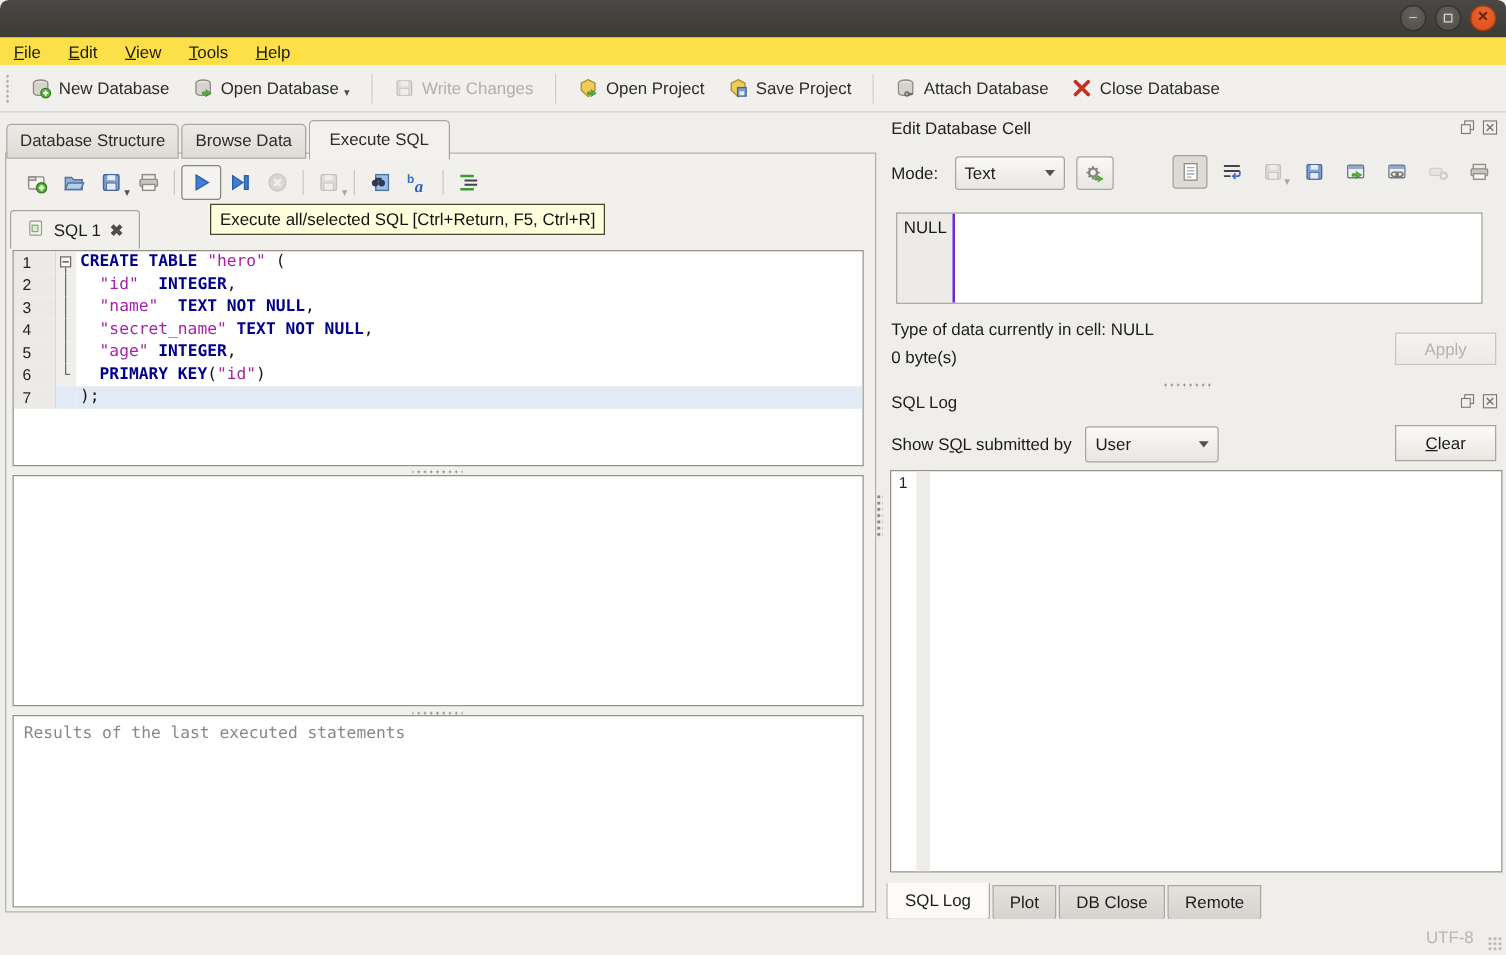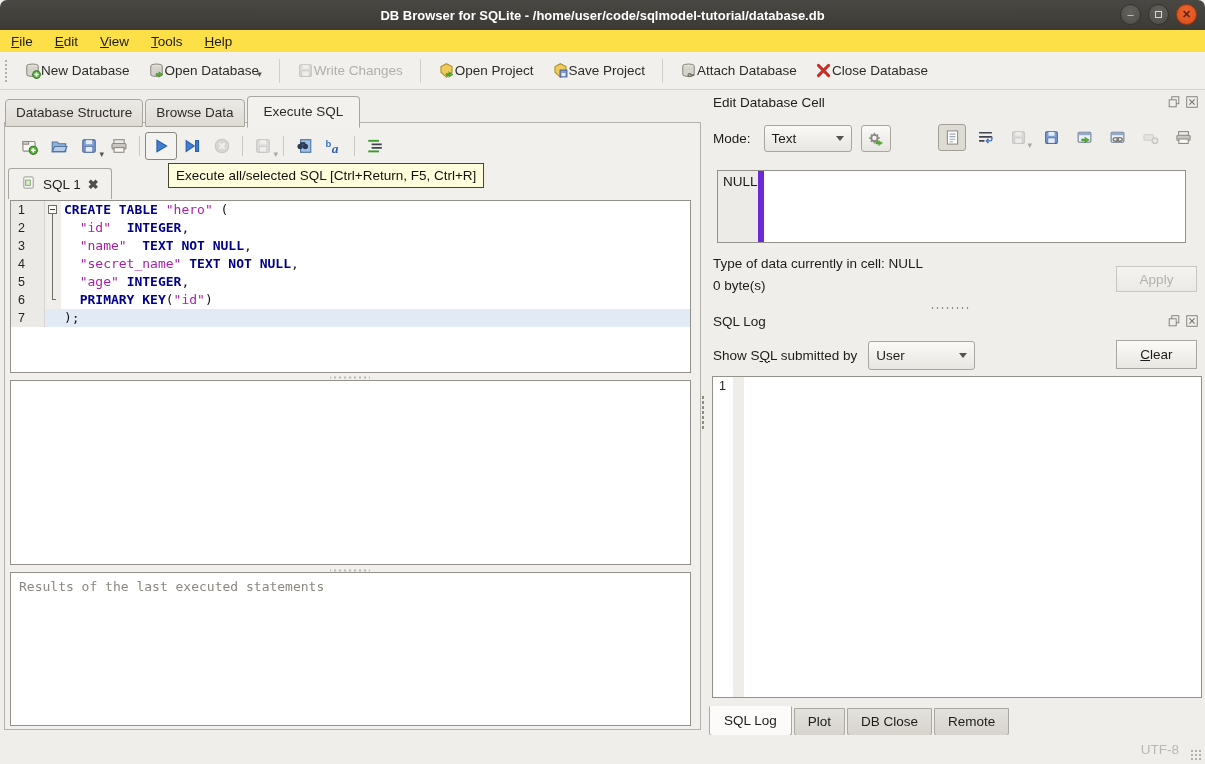--- a/index.html
+++ b/index.html
@@ -23,21 +23,21 @@
   .menubar { position:absolute; top:30px; left:0; width:1205px; height:22px; background:#fde047;
     display:flex; align-items:center; padding-left:0; }
   .menu-item { padding:2px 11px; font-size:13.5px; }
   .menu-item u { text-decoration:underline; }
 
   
   .toolbar { position:absolute; top:52px; left:0; width:1205px; height:38px; background:#F1F0EC;
     border-bottom:1px solid #D4D1CB; display:flex; align-items:center; padding-left:4px; }
   .tb-handle { width:5px; height:24px; margin-right:6px;
     background-image:radial-gradient(#B3B0AA 1px, transparent 1.2px); background-size:4px 4px; }
-  .tb-btn { display:flex; align-items:center; gap:0; padding:5px 9px; border-radius:3px; }
+  .tb-btn { display:flex; align-items:center; gap:6px; padding:5px 9px; border-radius:3px; }
   .tb-btn .tb-label { font-size:13.5px; color:#2d2c29; white-space:nowrap; }
   .tb-btn.disabled .tb-label { color:#B2AFA9; }
   .tb-btn.disabled .tb-icon { filter:grayscale(1); opacity:.45; }
   .tb-icon { width:17px; height:17px; display:inline-flex; }
   .tb-icon svg { width:17px; height:17px; }
   .tb-sep { width:1px; height:24px; background:#D2CFC9; margin:0 8px; }
   .caret { font-size:9px; color:#55524C; align-self:flex-end; margin-left:-2px; }
 
   
   .left-region { position:absolute; top:90px; left:0; width:705px; height:645px; }
@@ -116,21 +116,21 @@
 
   .cell-toolbar { position:absolute; right:2px; top:1px; display:flex; align-items:center; gap:5px; }
   .ct-btn { width:28px; height:27px; display:flex; align-items:center; justify-content:center; border-radius:3px; position:relative; }
   .ct-btn svg { width:17px; height:17px; }
   .ct-btn.pressed { background:#DEDBD5; border:1px solid #A29F99; }
   .ct-btn.disabled { opacity:.45; filter:grayscale(.9); }
   .ct-btn .caret { position:absolute; right:0; bottom:1px; }
 
   .null-box { position:absolute; top:80px; left:11px; width:469px; height:73px; background:#fff;
     border:1px solid #94918A; display:flex; }
-  .null-gutter { width:46px; background:#EDEBE7; border-right:6px solid #6d28d9; padding:3px 0 0 5px; font-size:13.5px; color:#191917; }
+  .null-gutter { width:46px; background:#EDEBE7; border-right:2px solid #6d28d9; padding:3px 0 0 5px; font-size:13.5px; color:#191917; }
   .null-area { flex:1; background:#fff; }
 
   .type-info { position:absolute; top:166px; left:7px; font-size:13.5px; }
   .size-info { position:absolute; top:188px; left:7px; font-size:13.5px; }
   .btn { display:flex; align-items:center; justify-content:center; border-radius:0; font-size:13.5px;
     background:linear-gradient(#FBFAF8,#E9E7E2); border:1px solid #A9A6A0; color:#1c1c1a; }
   .apply-btn { position:absolute; top:176px; left:410px; width:81px; height:26px;
     background:linear-gradient(#F4F3F0,#ECEAE6); border-color:#C9C6C0; color:#B5B2AC; }
   .dock2-dots { position:absolute; top:216px; left:224px; width:40px; height:5px;
     background-image:radial-gradient(#8F8C85 1px, transparent 1.2px); background-size:5px 4px; }
@@ -157,21 +157,20 @@
   .enc { color:#BAB7B1; font-size:13.5px; margin-right:26px; }
   .grip { position:absolute; right:3px; bottom:3px; width:12px; height:12px;
     background-image:radial-gradient(#B3B0AA 1px, transparent 1.2px); background-size:4px 4px; }
 </style>
 </head>
 <body>
 
 <div class="window">
 
   <div class="titlebar">
-    <div class="title">DB Browser for SQLite - /home/user/code/sqlmodel-tutorial/database.db</div>
     <div class="win-controls">
         <span class="wbtn ">‒</span>
         <span class="wbtn ">
           <span class="sq"></span>
         </span>
         <span class="wbtn close">✕</span>
       </div>
   </div>
 
   <div class="menubar">

